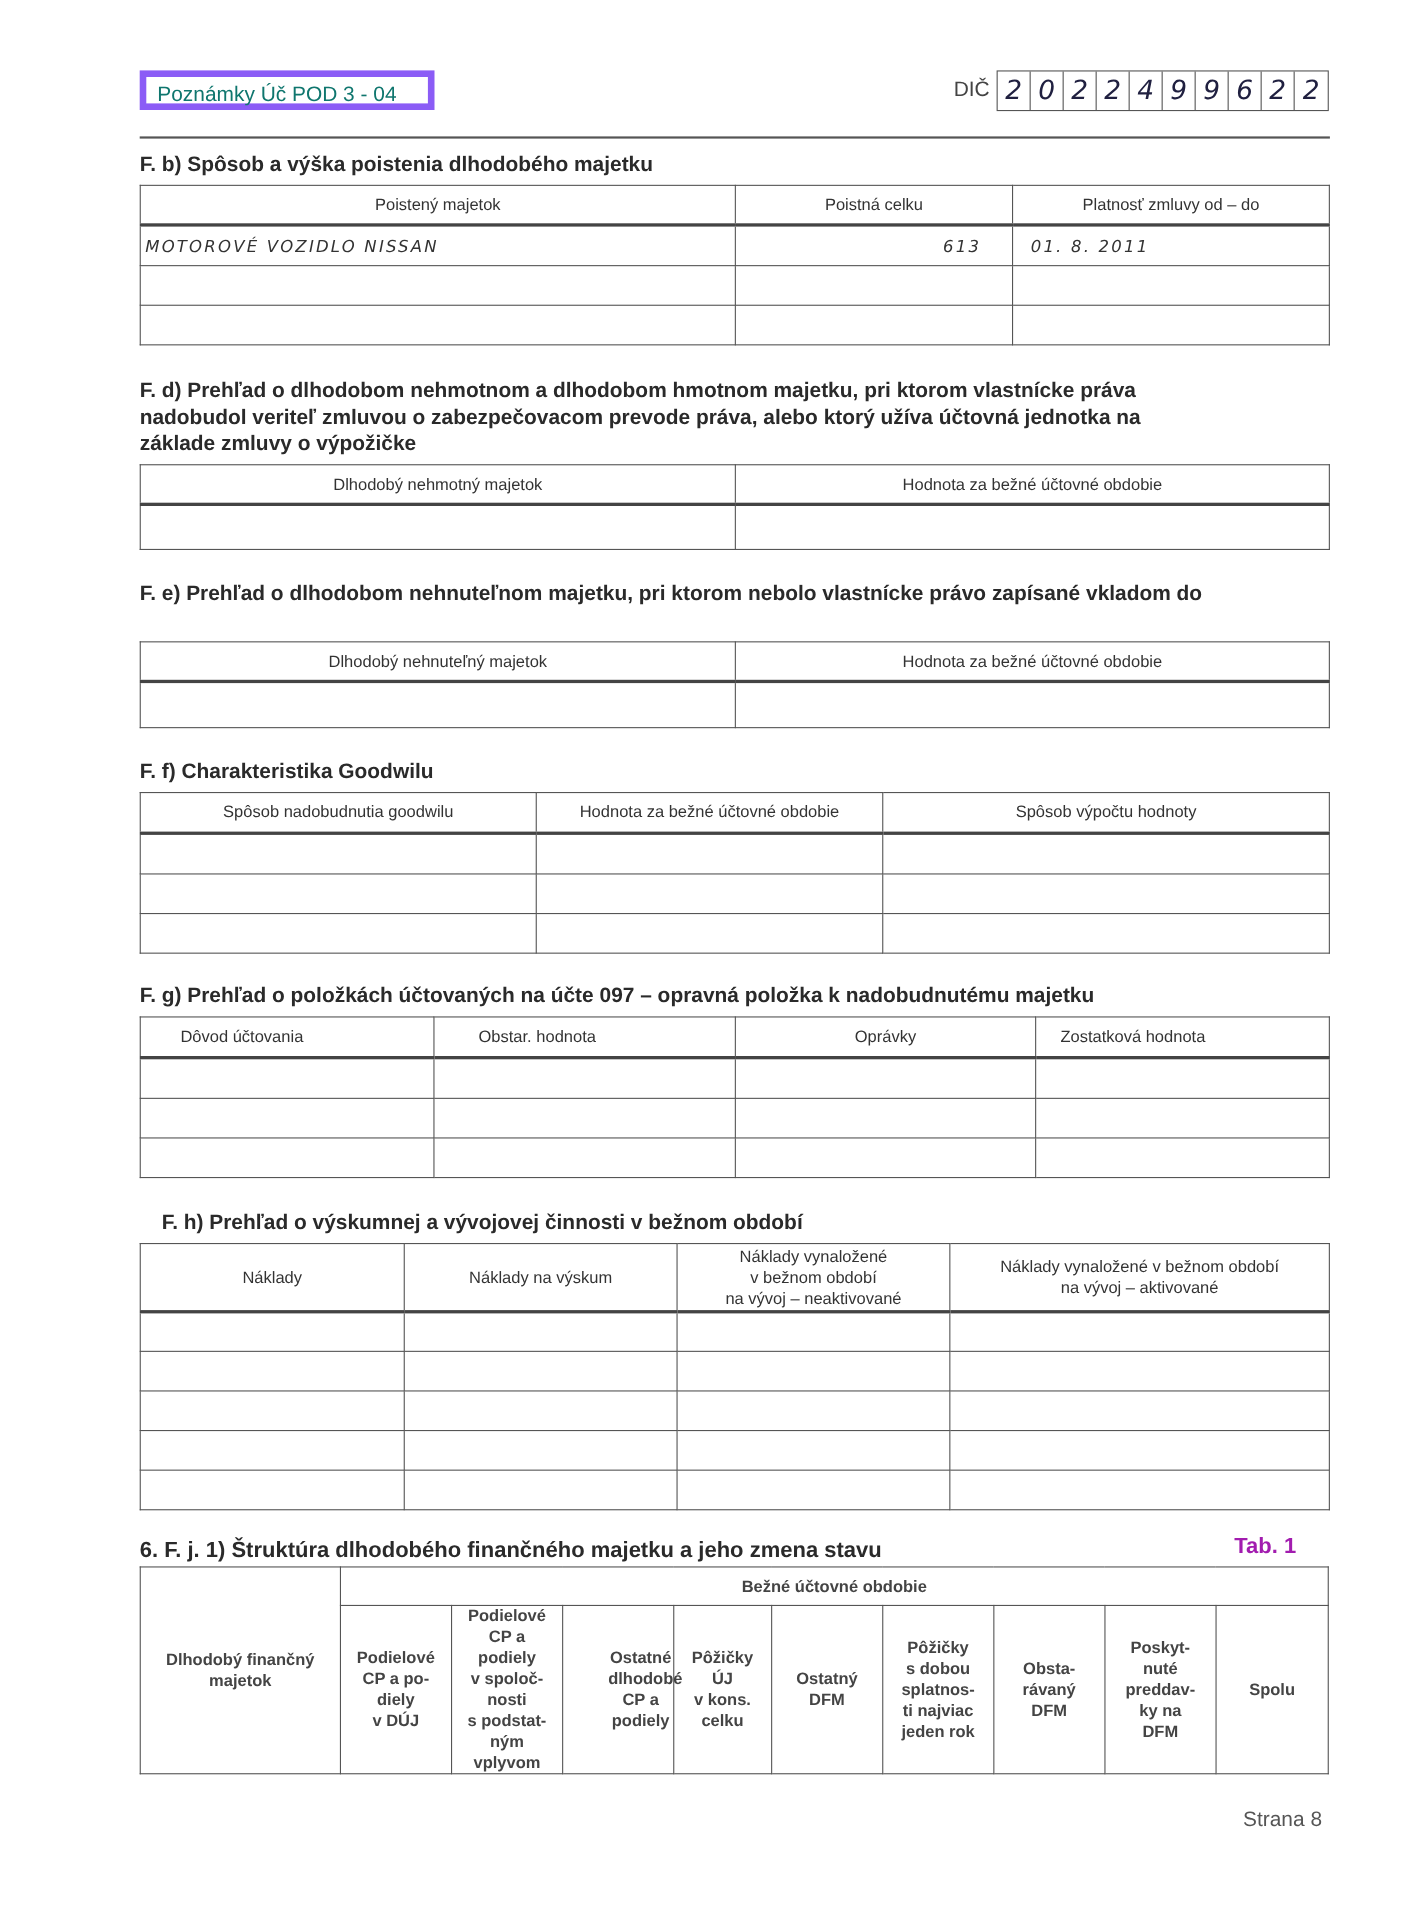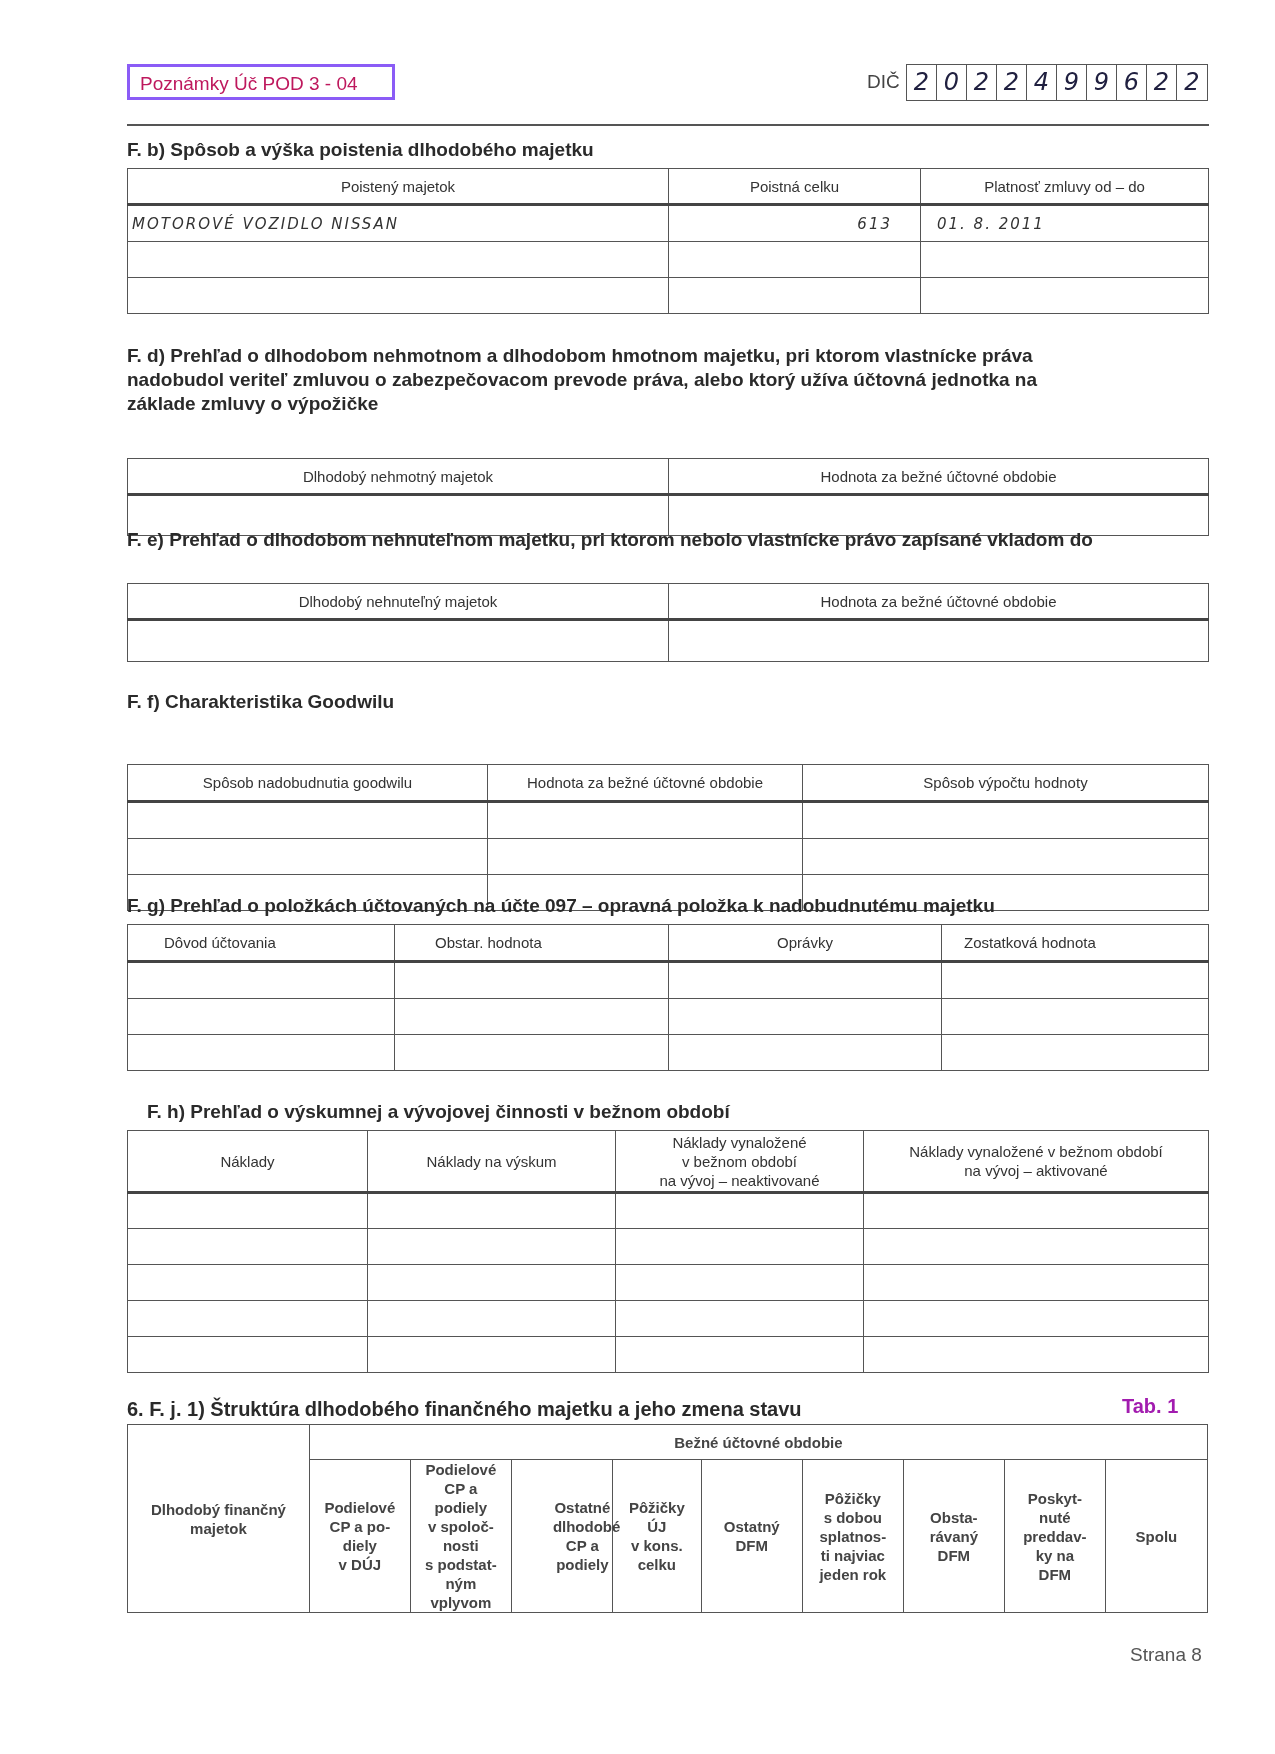--- a/index.html
+++ b/index.html
@@ -1,18 +1,18 @@
 <!DOCTYPE html>
 <html><head>
 <meta charset="utf-8">
 <style>
   html, body { margin: 0; padding: 0; background: #ffffff; }
   body { width: 1275px; height: 1754px; position: relative; overflow: hidden; color: #2a2a2a; font-family: "Liberation Sans", sans-serif; }
   .abs { position: absolute; }
-  .form-box { left: 127px; top: 64px; width: 268px; height: 36px; border: 3px solid #8b5cf6; box-sizing: border-box; font-size: 19px; color: #be185d; padding: 6px 0 0 10px; }
+  .form-box { left: 127px; top: 64px; width: 268px; height: 36px; border: 6px solid #8b5cf6; box-sizing: border-box; font-size: 19px; color: #0f766e; padding: 6px 0 0 10px; }
   .dic-label { left: 867px; top: 71px; font-size: 19px; color: #444; }
   .dic-boxes { left: 906px; top: 64px; height: 37px; display: flex; border: 1px solid #555; box-sizing: border-box; }
   .dic-cell { width: 30px; height: 35px; border-right: 1px solid #555; box-sizing: border-box; text-align: center; font-family: "DejaVu Sans", sans-serif; font-style: italic; font-size: 24px; color: #202040; line-height: 35px; }
   .dic-cell:last-child { border-right: none; }
   .rule { left: 127px; top: 124px; width: 1082px; height: 2px; background: #555; }
   .sec-title { font-weight: bold; font-size: 19px; color: #2a2a2a; line-height: 24px; }
   .sec-title .ind { padding-left: 52px; display: block; }
   table.frm { border-collapse: collapse; table-layout: fixed; position: absolute; }
   table.frm td, table.frm th { border: 1px solid #555; padding: 0; font-weight: normal; font-size: 15px; color: #333; text-align: center; vertical-align: middle; }
   table.frm thead th { border-bottom: 3px solid #444; }
@@ -71,21 +71,21 @@
       <td></td>
     </tr>
   </tbody>
 </table>
 
 <div class="abs sec-title" style="left:127px; top:344px;">
   <span style="display:block;">F. d) Prehľad o dlhodobom nehmotnom a dlhodobom hmotnom majetku, pri ktorom vlastnícke práva</span>
   <span style="display:block;">nadobudol veriteľ zmluvou o zabezpečovacom prevode práva, alebo ktorý užíva účtovná  jednotka na</span>
   <span style="display:block;">základe zmluvy o výpožičke</span>
 </div>
-<table class="frm" style="left:127px; top:422px; width:1081px;margin-top:36px;">
+<table class="frm" style="left:127px; top:422px; width:1081px;">
   <colgroup>
       <col style="width:541px">
       <col style="width:540px">
     </colgroup>
   <thead>
     <tr style="height:36px;">
       <th>Dlhodobý nehmotný majetok</th>
       <th>Hodnota za bežné účtovné obdobie</th>
     </tr>
   </thead>
@@ -113,21 +113,21 @@
   </thead>
   <tbody>
     <tr style="height:42px;">
       <td></td>
       <td></td>
     </tr>
   </tbody>
 </table>
 
 <div class="abs sec-title" style="left:127px; top:690px;">F. f) Charakteristika Goodwilu</div>
-<table class="frm" style="left:127px; top:720px; width:1081px;margin-top:44px;">
+<table class="frm" style="left:127px; top:720px; width:1081px;">
   <colgroup>
       <col style="width:360px">
       <col style="width:315px">
       <col style="width:406px">
     </colgroup>
   <thead>
     <tr style="height:37px;">
       <th>Spôsob nadobudnutia goodwilu</th>
       <th>Hodnota za bežné účtovné obdobie</th>
       <th>Spôsob výpočtu hodnoty</th>

